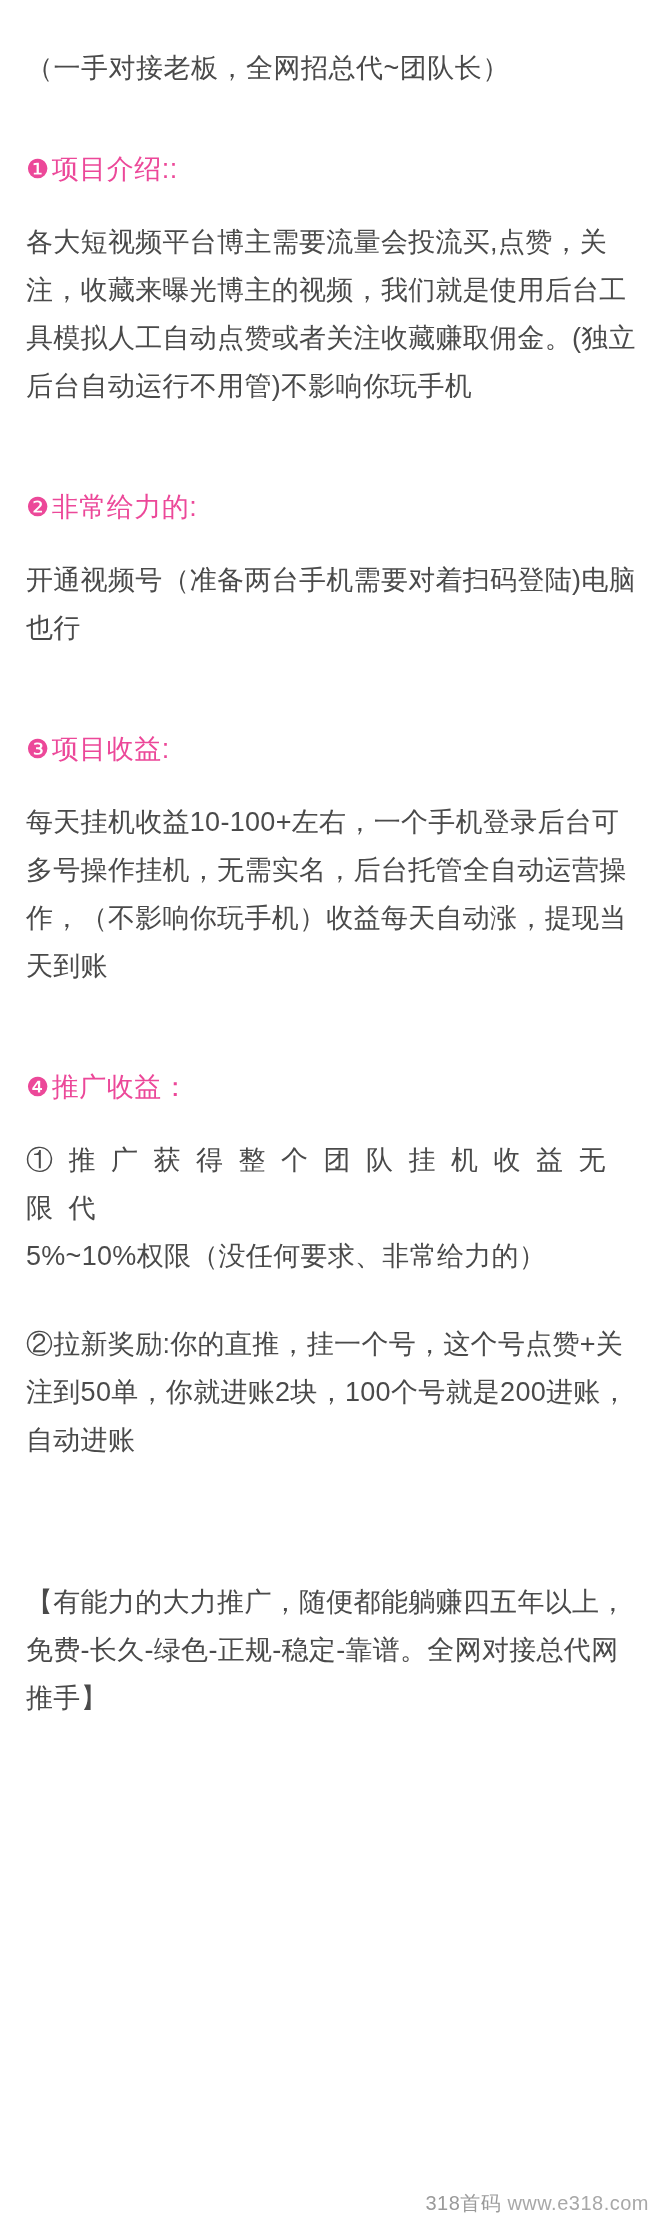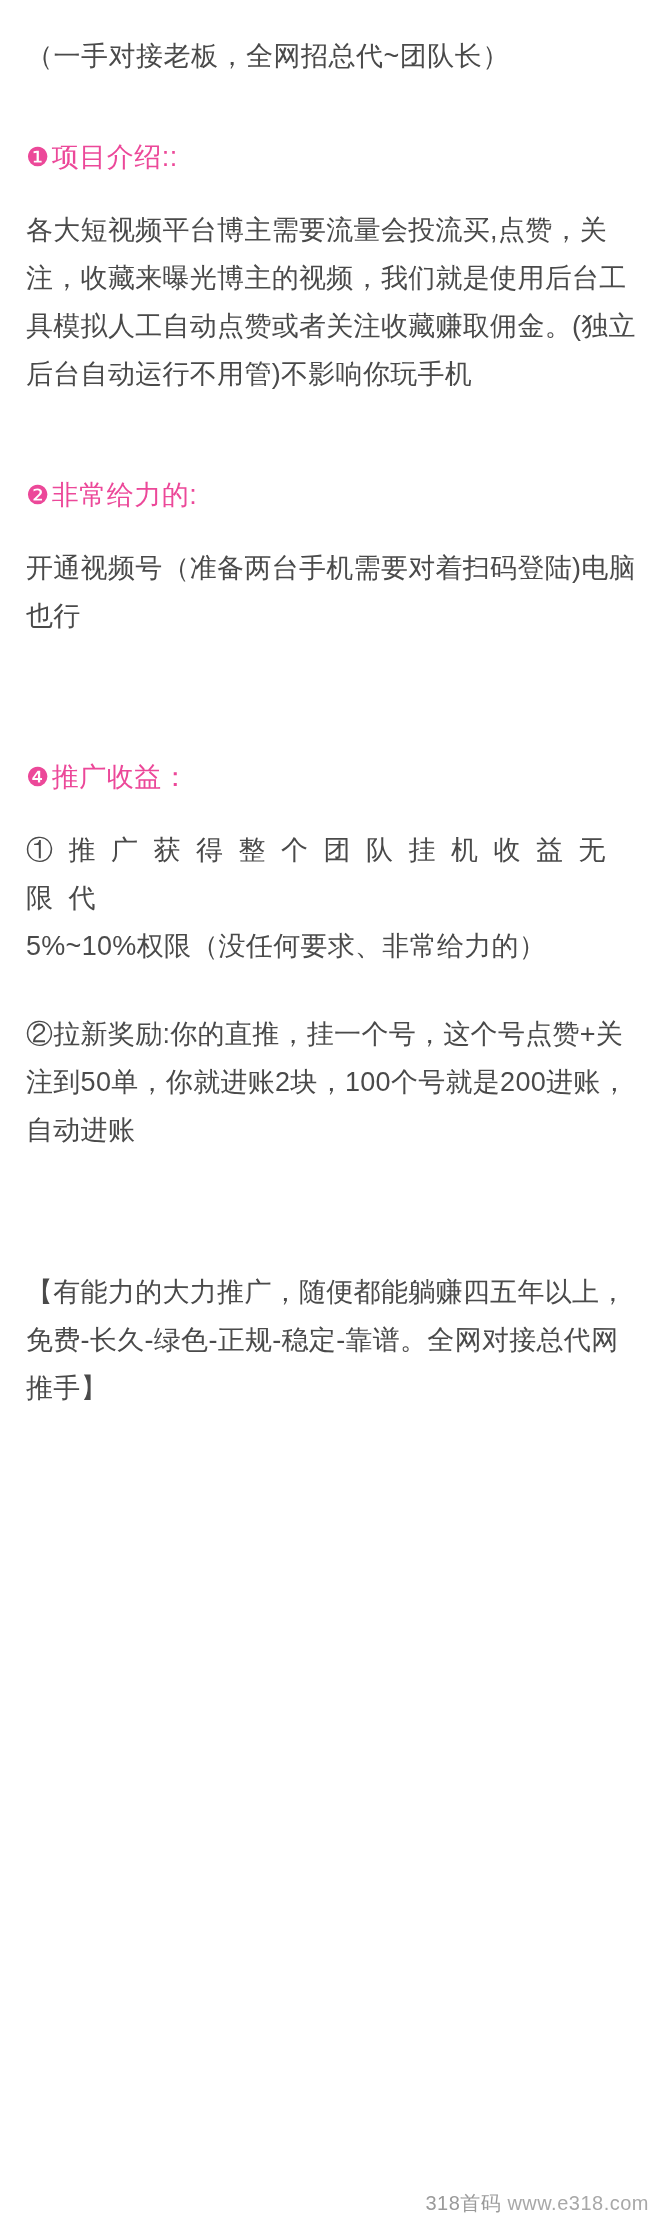--- a/index.html
+++ b/index.html
@@ -11,21 +11,21 @@
     width: 665px;
     min-height: 2227px;
     font-family: "Liberation Sans", sans-serif;
     color: #3c3c3c;
     position: relative;
   }
   .page {
     width: 665px;
     min-height: 2227px;
     box-sizing: border-box;
-    padding: 32px 26px 60px 26px;
+    padding: 44px 26px 60px 26px;
     background: #ffffff;
     position: relative;
   }
   .block {
     margin-bottom: 34px;
   }
   .heading {
     font-size: 27px;
     line-height: 46px;
     color: #ec4899;
@@ -96,20 +96,27 @@
   <div class="block">
     <div class="heading">
       <span class="num">❷</span><span>非常给力的:</span>
     </div>
     <div class="gap-m"></div>
     <div class="para">开通视频号（准备两台手机需要对着扫码登陆)电脑也行</div>
   </div>
 
   <div class="gap-l"></div>
 
+  <div class="block">
+    <div class="heading">
+      <span class="num">❸</span><span>项目收益:</span>
+    </div>
+    <div class="gap-m"></div>
+    <div class="para">每天挂机收益10-100+左右，一个手机登录后台可多号操作挂机，无需实名，后台托管全自动运营操作，（不影响你玩手机）收益每天自动涨，提现当天到账</div>
+  </div>
 
   <div class="gap-l"></div>
 
   <div class="block">
     <div class="heading">
       <span class="num">❹</span><span>推广收益：</span>
     </div>
     <div class="gap-m"></div>
     <div class="para spaced">① 推 广 获 得 整 个 团 队 挂 机 收 益 无 限 代</div>
     <div class="para">5%~10%权限（没任何要求、非常给力的）</div>

